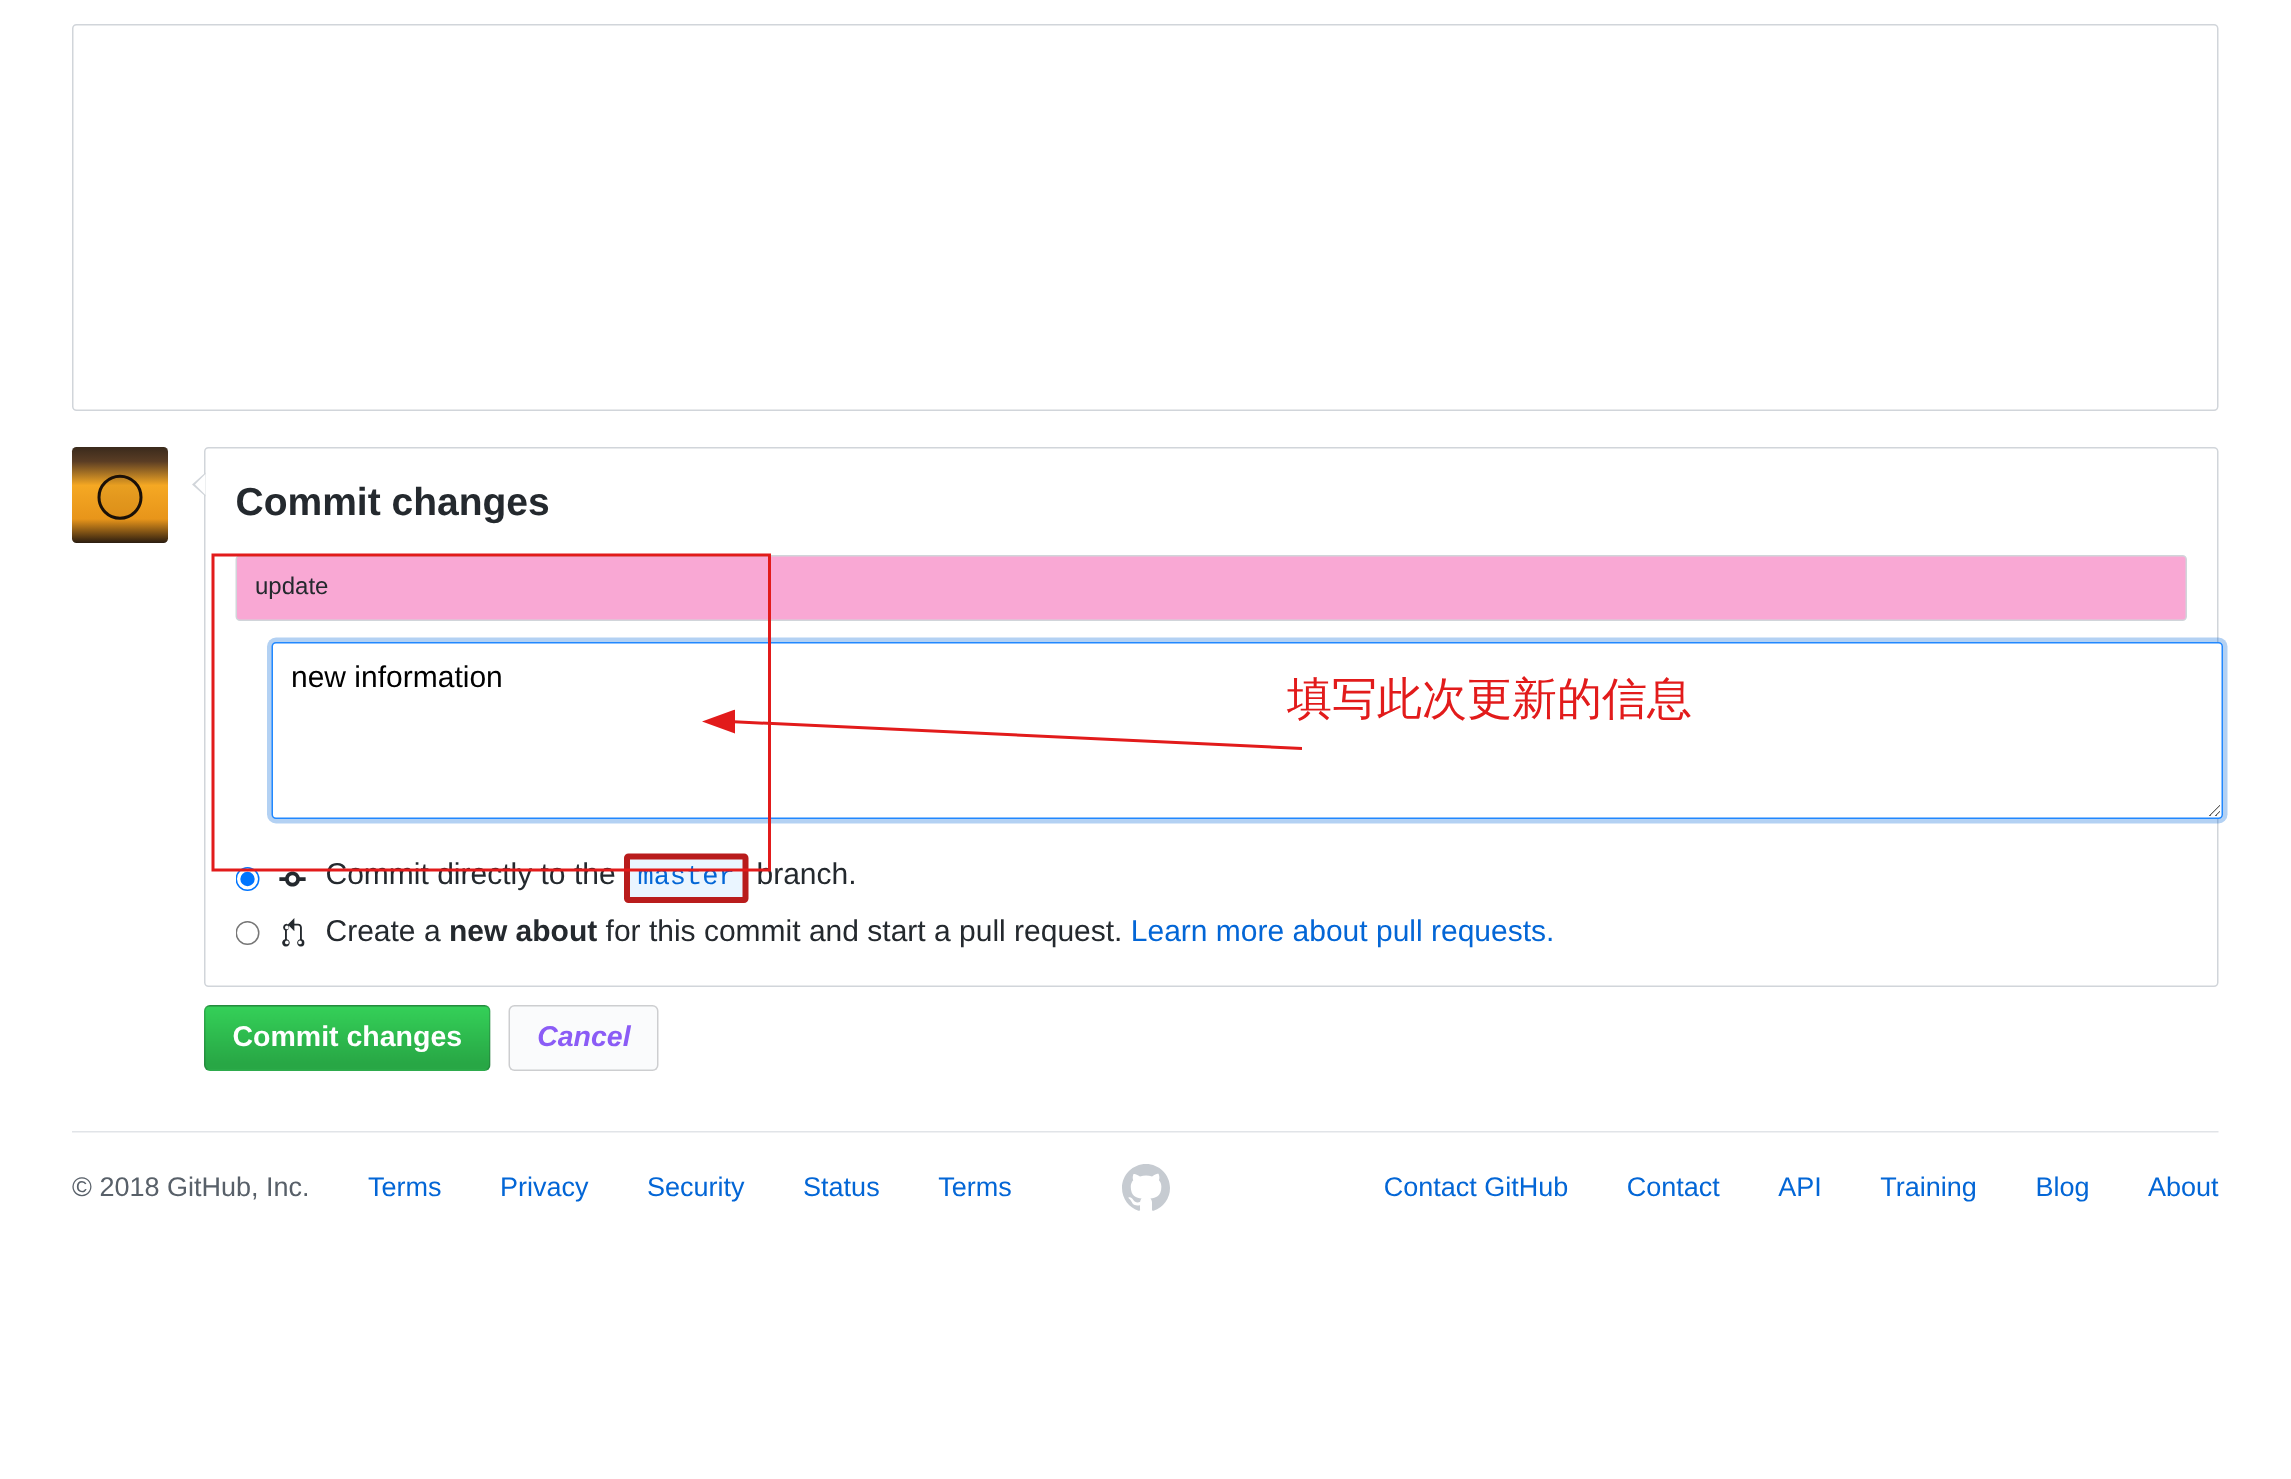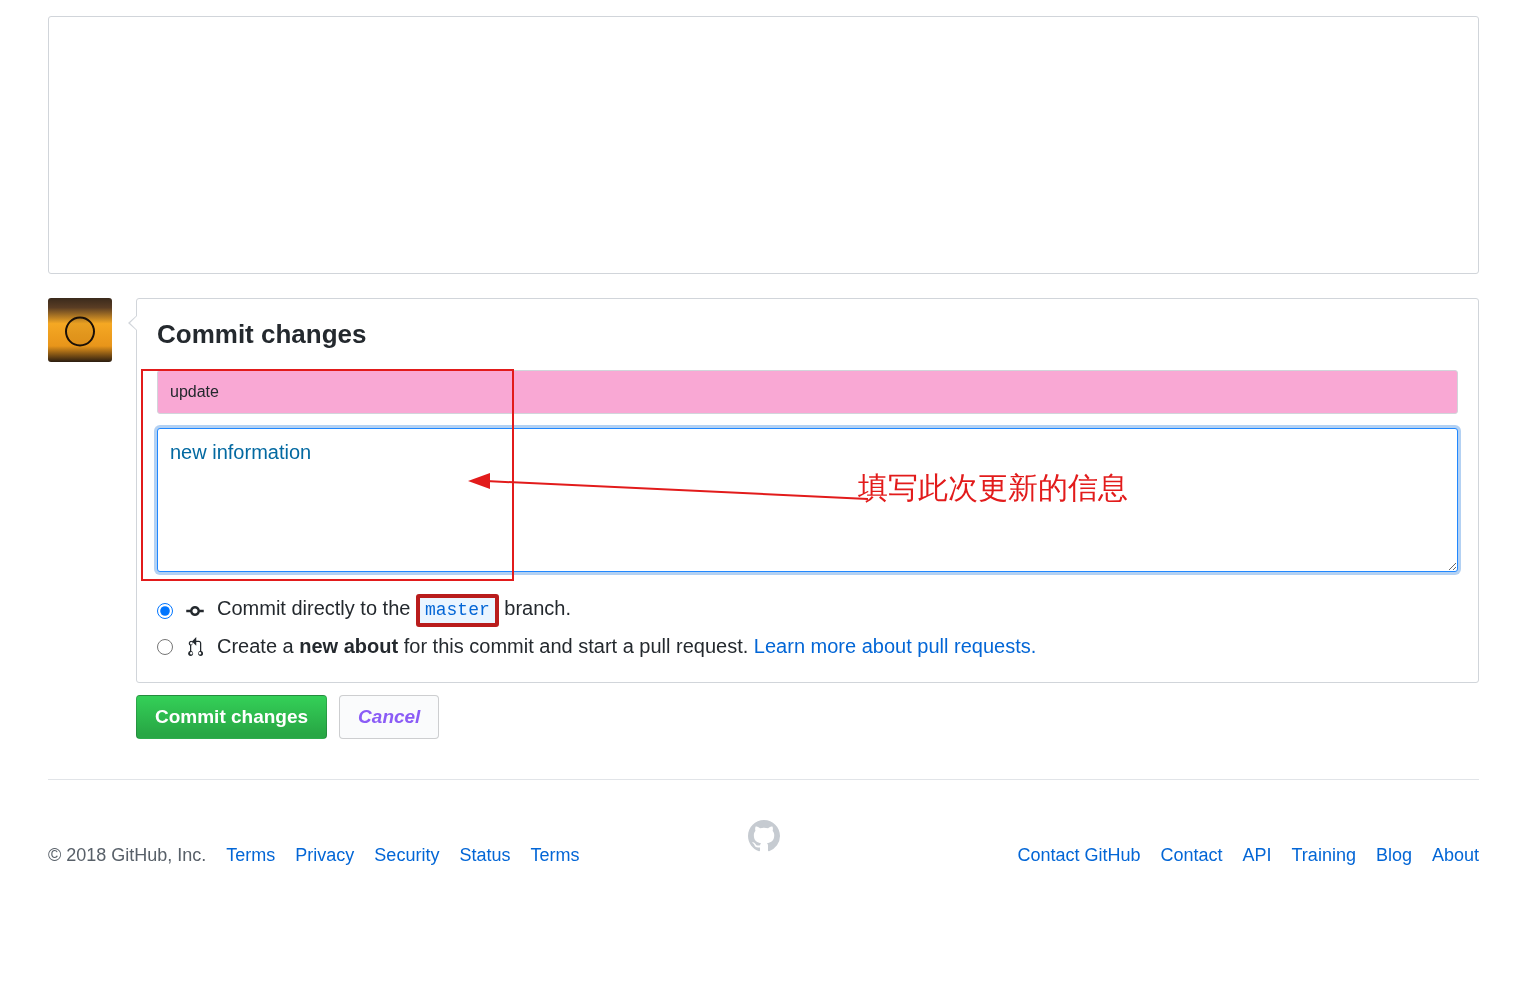--- a/index.html
+++ b/index.html
@@ -87,34 +87,35 @@
     font-size: 16px;
     color: #24292e;
     background: #f9a8d4;
     border: 1px solid #d1d5da;
     border-radius: 3px;
     outline: none;
     margin-bottom: 14px;
   }
   .desc-input {
     width: 100%;
-    height: 144px;
+    height: 118px;
     padding: 8px 12px;
     font-size: 20px;
-    color: #0369a1;
+    color: #000000;
     background: #fff;
     border: 1px solid #d1d5da;
     border-radius: 3px;
     outline: none;
     resize: both;
     margin-bottom: 18px;
     box-shadow: 0 0 0 3px rgba(3,102,214,.3);
     border-color: #2188ff;
     font-family: inherit;
     line-height: 1.5;
+    margin-left: 24px;
   }
   .radio-row {
     display: flex;
     align-items: center;
     font-size: 20px;
     margin-bottom: 8px;
   }
   .radio-row input[type="radio"]{
     width:16px; height:16px; margin-right: 12px;
   }
@@ -171,21 +172,21 @@
     margin: 0 0 26px 0;
   }
   .footer {
     display:flex;
     align-items:center;
     justify-content: space-between;
     font-size: 18px;
     padding: 0 0 28px 0;
     position: relative;
   }
-  .footer .left, .footer .right { display:flex; align-items:center; gap:20px;margin-top:39px; }
+  .footer .left, .footer .right { display:flex; align-items:center; gap:39px; }
   .footer a { color:#0366d6; text-decoration:none; }
   .footer .copyright { color:#586069; }
   .footer .gh-mark {
     position:absolute;
     left:50%;
     transform:translateX(-50%);
     width:32px; height:32px;
     color:#c6cbd1;
   }
   .annot-highlight {
@@ -248,21 +249,21 @@
           </span>
           <span class="radio-text">
             <span>Create a </span><span class="bold">new about</span><span> for this commit and start a pull request. </span><a href="#" class="link">Learn more about pull requests.</a>
           </span>
         </div>
 
       </div>
     </div>
 
     <div class="annot-highlight" style="left:93px; top:71px; width:373px; height:212px;"></div>
-    <div class="annot-text" style="left:810px; top:170px;">填写此次更新的信息</div>
+    <div class="annot-text" style="left:810px; top:148px;">填写此次更新的信息</div>
     <svg class="annot-arrow" style="left:420px; top:175px; width:400px; height:30px;" viewBox="0 0 400 30">
       <line x1="400" y1="26" x2="18" y2="8" stroke="#e21b1b" stroke-width="2"></line>
       <polygon points="0,8 22,0 22,16" fill="#e21b1b"></polygon>
     </svg>
   </div>
 
   <div class="actions-row">
     <button class="btn btn-primary">Commit changes</button>
     <button class="btn btn-cancel">Cancel</button>
   </div>

